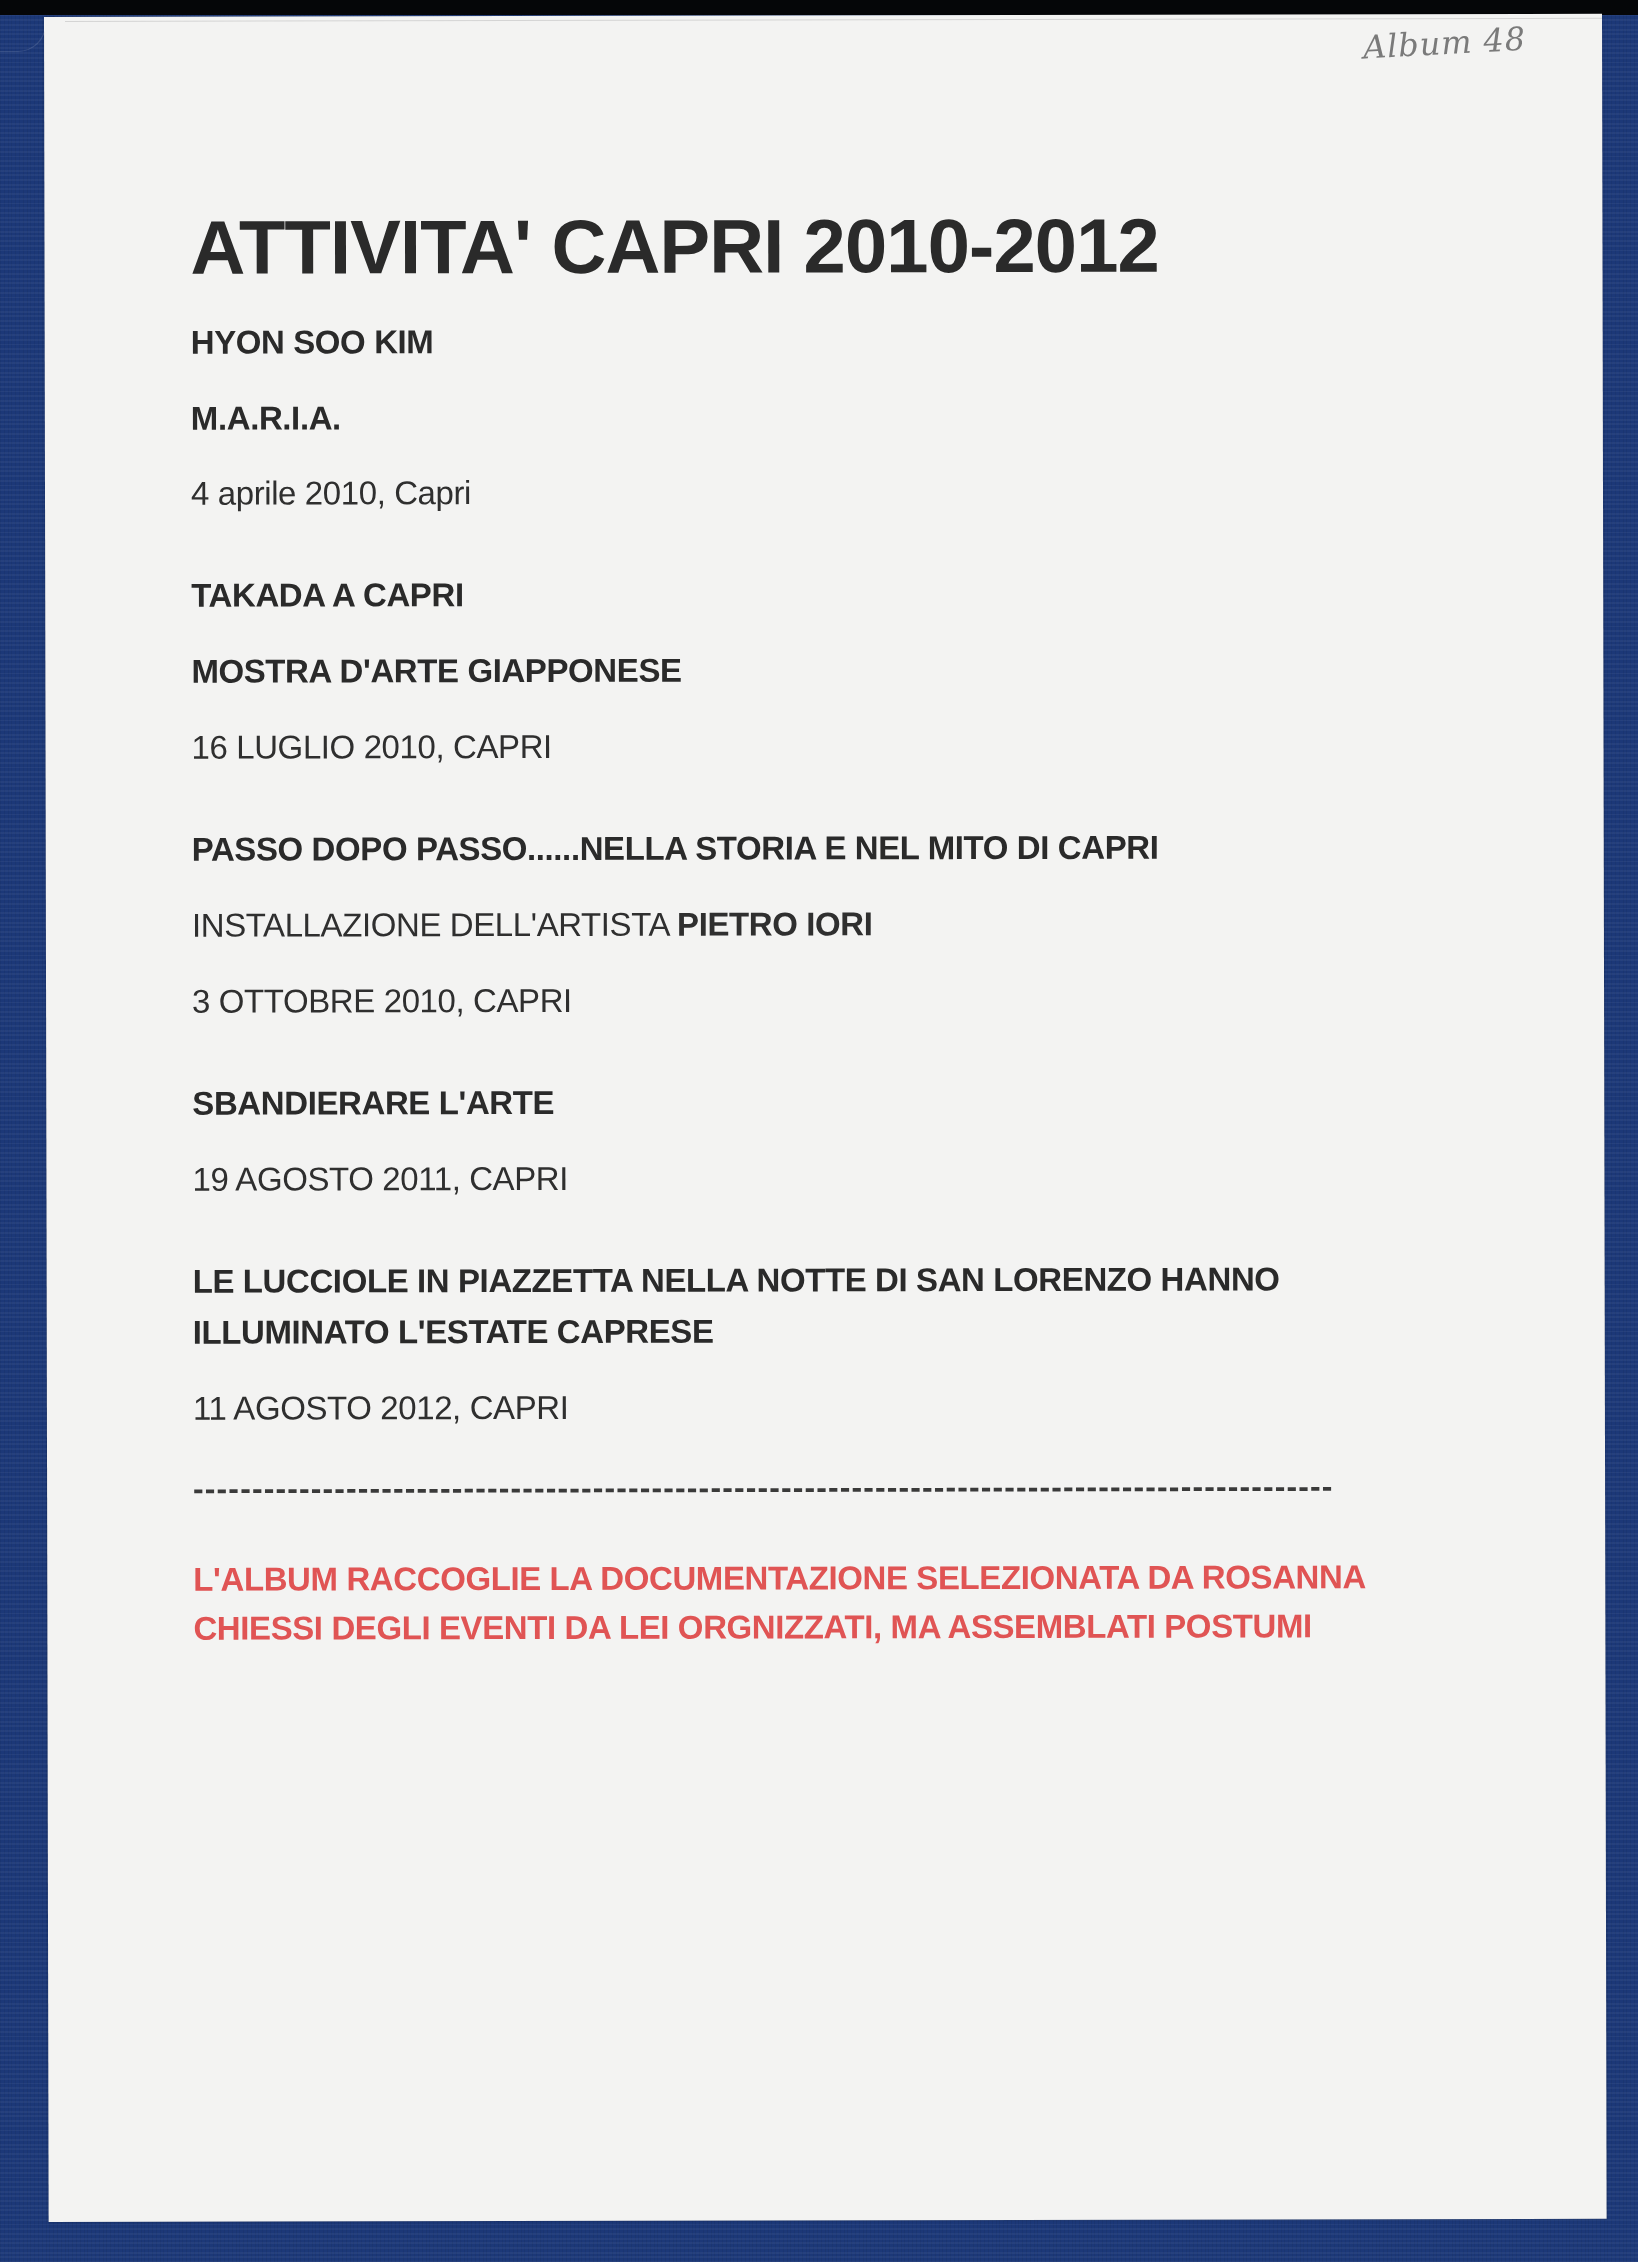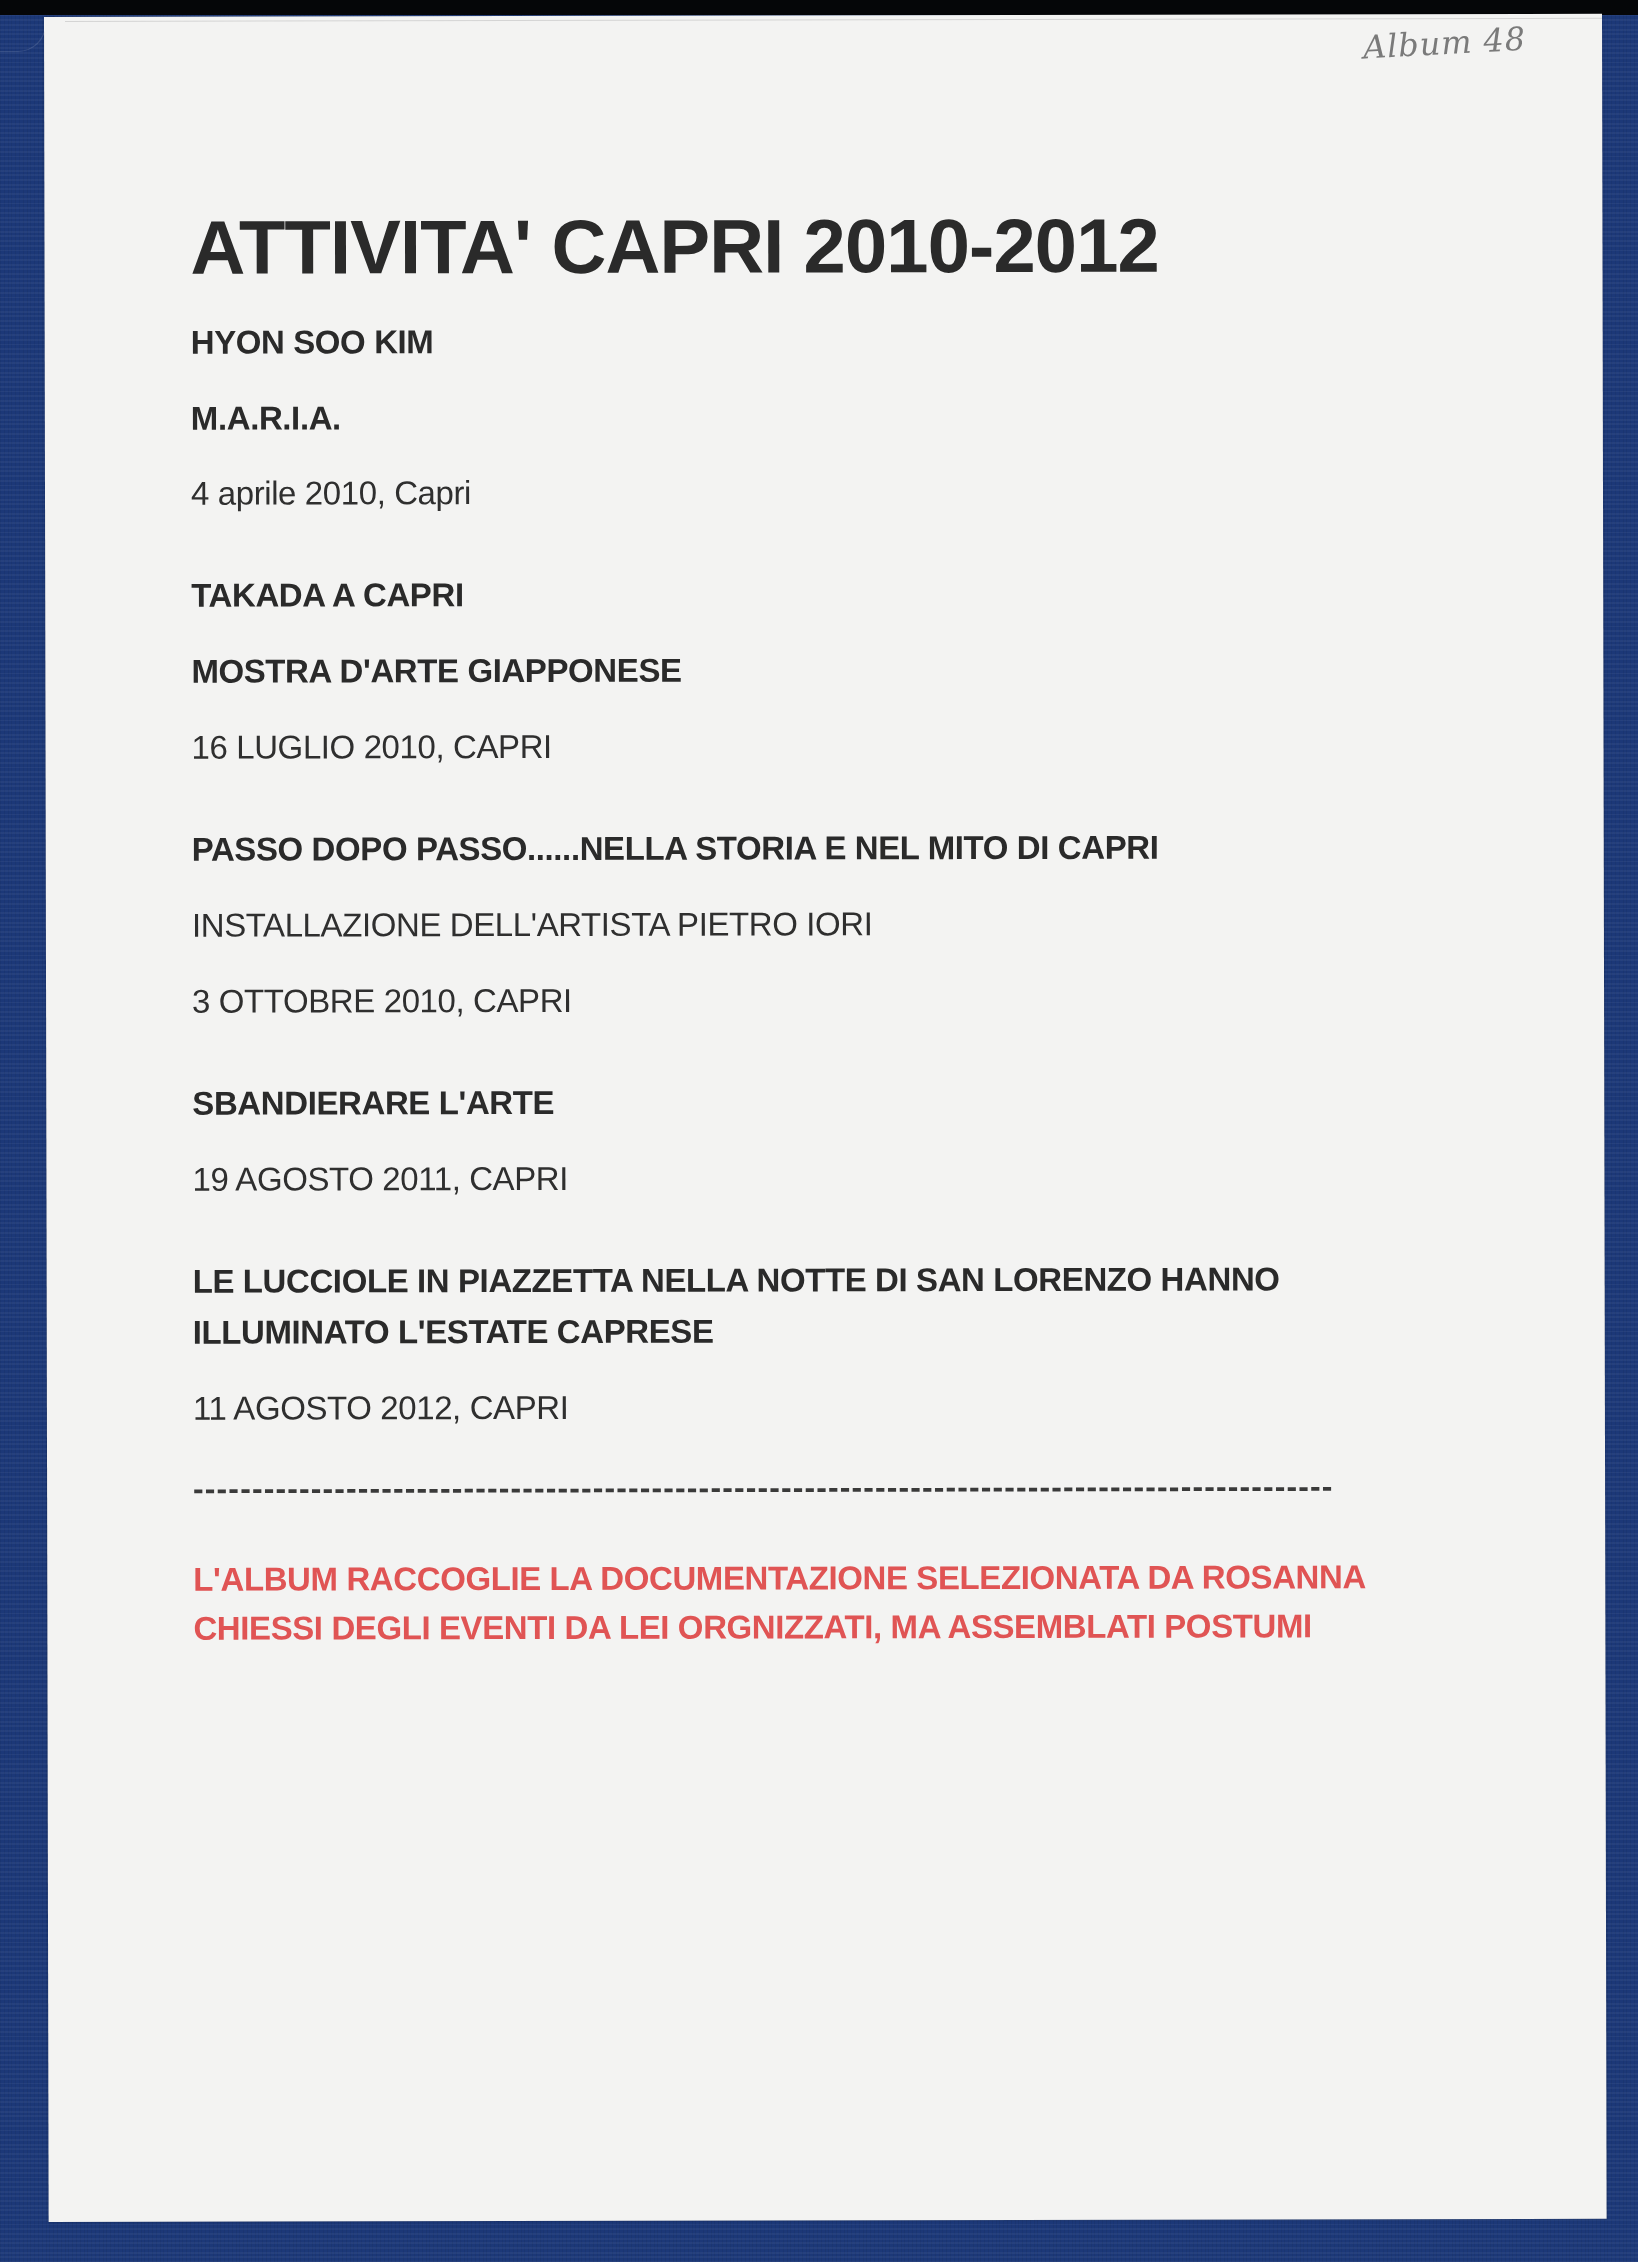--- a/index.html
+++ b/index.html
@@ -89,21 +89,21 @@
       letter-spacing: -0.4px;
     }
     .line.bold {
       font-weight: bold;
       color: #2a2a2a;
     }
     .line.tight {
       margin-bottom: 13.2px;
     }
     .line .strong {
-      font-weight: normal;
+      font-weight: bold;
     }
     .separator {
       font-family: "Liberation Sans", sans-serif;
       font-weight: bold;
       font-size: 32px;
       color: #3a3a3a;
       letter-spacing: 1.1px;
       white-space: nowrap;
       overflow: hidden;
       width: 1251px;

